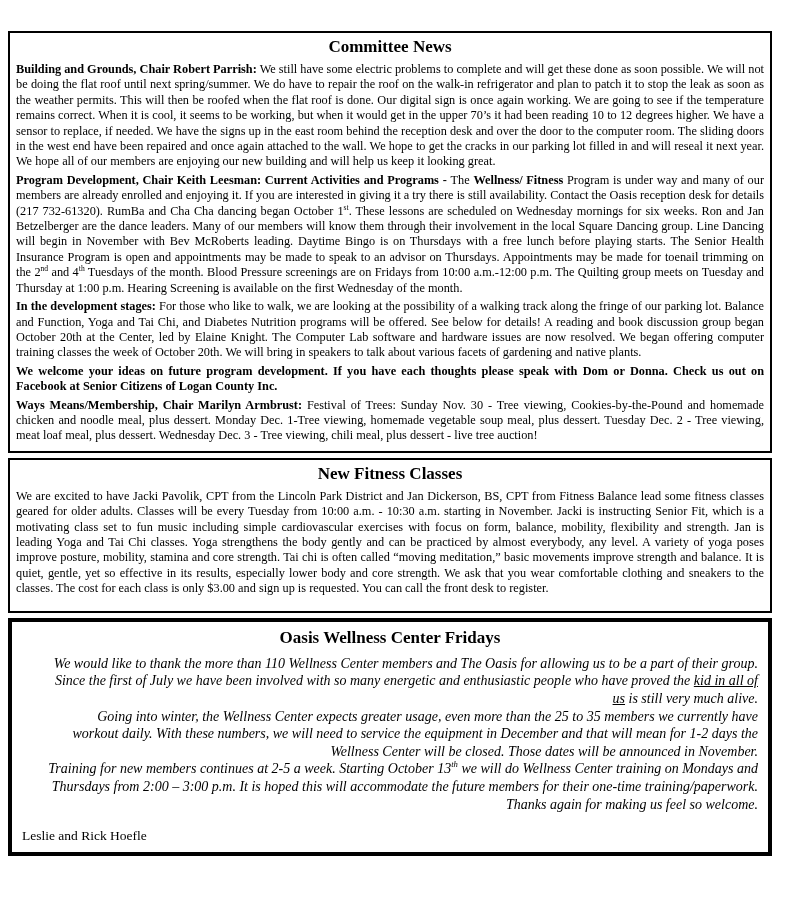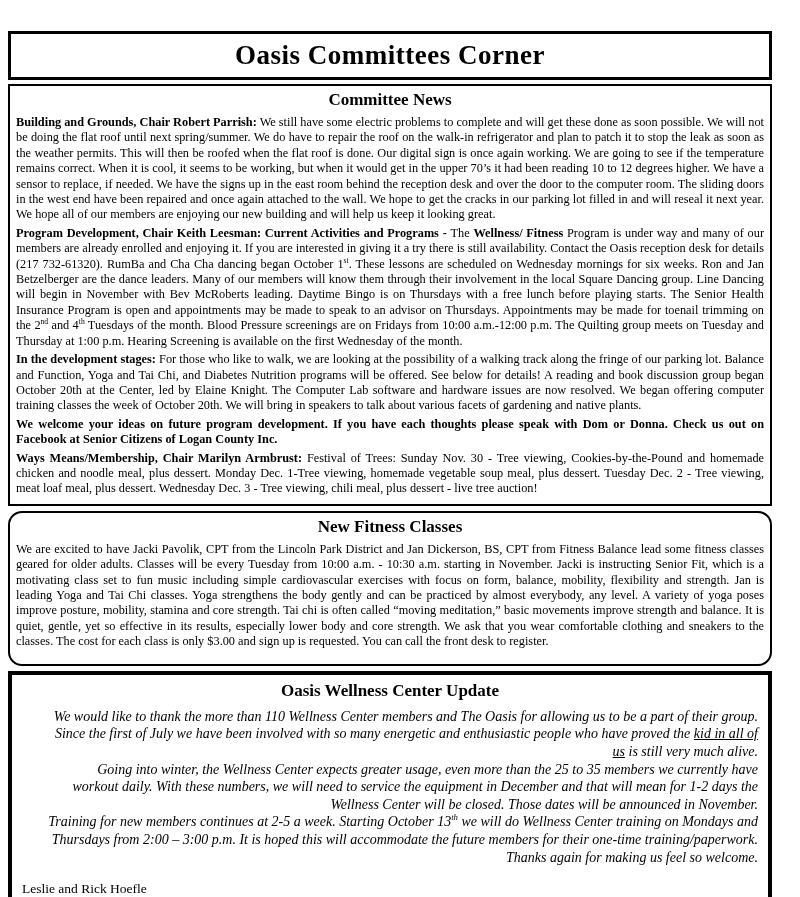--- a/index.html
+++ b/index.html
@@ -20,21 +20,21 @@
   }
   h1 { font-size: 27px; font-weight: bold; margin: 0; letter-spacing: 0.5px; }
 
   .box {
     border: 2px solid #000;
     padding: 2px 6px 4px 6px;
     margin-bottom: 5px;
     box-sizing: border-box;
   }
   .box.committee { min-height: 419px; }
-  .box.fitness   { min-height: 155px; border-radius: 14px; }
+  .box.fitness   { min-height: 155px; }
   .box.wellness  { min-height: 218px; border-width: 4px; padding: 4px 10px 4px 10px; }
 
   h2 { font-size: 17px; font-weight: bold; text-align: center; margin: 2px 0 5px 0; }
 
   .body-text p {
     margin: 0 0 3px 0;
     font-size: 12.3px;
     line-height: 15.4px;
     text-align: justify;
   }
@@ -57,44 +57,41 @@
     margin-top: 15px;
     margin-bottom: 4px;
     font-style: normal;
   }
 </style>
 </head>
 <body>
 
 <div class="page">
 
-  <div class="title-box">
-    <h1>Oasis Committees Corner</h1>
-  </div>
 
   <div class="box committee">
     <h2>Committee News</h2>
     <div class="body-text">
         <p><span class="bu">Building and Grounds, Chair Robert Parrish:</span><span>  We still have some electric problems to complete and will get these done as soon possible.  We will not be doing the flat roof until next spring/summer.  We do have to repair the roof on the walk-in refrigerator and plan to patch it to stop the leak as soon as the weather permits.  This will then be roofed when the flat roof is done.  Our digital sign is once again working.  We are going to see if the temperature remains correct.  When it is cool, it seems to be working, but when it would get in the upper 70’s it had been reading 10 to 12 degrees higher.  We have a sensor to replace, if needed.  We have the signs up in the east room behind the reception desk and over the door to the computer room.  The sliding doors in the west end have been repaired and once again attached to the wall.  We hope to get the cracks in our park­ing lot filled in and will reseal it next year.  We hope all of our members are enjoying our new building and will help us keep it looking great.</span></p>
         <p><span class="bu">Program Development, Chair Keith Leesman:</span><span class="b">  Current Activities and Programs - </span><span>The </span><span class="b">Wellness/ Fitness </span><span>Program is under way and many of our members are already enrolled and enjoying it.  If you are interested in giving it a try there is still availability.  Contact the Oasis reception desk for details (217 732-61320).  RumBa and Cha Cha dancing began October 1</span><sup>st</sup><span>.  These lessons are scheduled on Wednesday mornings for six weeks.  Ron and Jan Betzelberger are the dance leaders.  Many of our members will know them through their involvement in the local Square Dancing group.  Line Dancing will begin in November with Bev McRoberts leading.  Daytime Bingo is on Thursdays with a free lunch before playing starts.  The Senior Health Insurance Program is open and appointments may be made to speak to an advisor on Thursdays.  Appointments may be made for toenail trimming on the 2</span><sup>nd</sup><span> and 4</span><sup>th</sup><span> Tuesdays of the month.  Blood Pressure screenings are on Fridays from 10:00 a.m.-12:00 p.m. The Quilting group meets on Tuesday and Thursday at 1:00 p.m.  Hearing Screening is available on the first Wednesday of the month.</span></p>
         <p><span class="b">In the development stages:</span><span>  For those who like to walk, we are looking at the possibility of a walking track along the fringe of our parking lot.  Balance and Function, Yoga and Tai Chi, and Diabetes Nutrition programs will be offered.  See below for details!  A reading and book discussion group began October 20th at the Center, led by Elaine Knight.  The Computer Lab software and hardware issues are now resolved.  We began of­fering computer training classes the week of October 20th.  We will bring in speakers to  talk about various facets of gardening and native plants.</span></p>
         <p><span class="b">We welcome your ideas on future program development.  If you have each thoughts please speak with Dom or Donna.  Check us out on Facebook at Senior Citizens of Logan County Inc.</span></p>
         <p><span class="bu">Ways Means/Membership, Chair Marilyn Armbrust: </span><span> Festival of Trees:  Sunday Nov. 30 - Tree viewing, Cookies-by-the-Pound and home­made chicken and noodle meal,  plus dessert.  Monday Dec. 1-Tree viewing, homemade vegetable soup meal, plus dessert.  Tuesday Dec. 2 - Tree viewing, meat loaf meal, plus dessert.  Wednesday Dec. 3 - Tree viewing, chili meal, plus dessert - live tree auction!</span></p>
       </div>
   </div>
 
   <div class="box fitness">
     <h2>New Fitness Classes</h2>
     <div class="body-text">
         <p><span>We are excited to have Jacki Pavolik, CPT from the Lincoln Park District and Jan Dickerson, BS, CPT from Fitness Balance lead some fitness classes geared for older adults.  Classes will be every Tuesday from 10:00 a.m. - 10:30 a.m. starting in November.  Jacki is instructing Senior Fit, which is a motivating class set to fun music including simple cardiovascular exercises with focus on form, balance, mobility,  flexibility and strength.  Jan is leading Yoga and Tai Chi classes.  Yoga strengthens the body gently and can be practiced by almost everybody, any level.  A variety of yoga poses improve posture, mobility, stamina and core strength.  Tai chi is often called “moving meditation,” basic movements im­prove strength and balance.  It is quiet, gentle, yet so effective in its results, especially lower body and core strength.  We ask that you wear com­fortable clothing and sneakers to the classes.  The cost for each class is only $3.00 and sign up is requested.  You can call the front desk to register.</span></p>
       </div>
   </div>
 
   <div class="box wellness">
-    <h2>Oasis Wellness Center Update</h2>
+    <h2>Oasis Wellness Center Fridays</h2>
     <div class="wellness-text">
         <p class="indent"><span>We would like to thank the more than 110 Wellness Center members and The Oasis for allowing us to be a part of their group.</span></p>
         <p class="indent"><span> Since the first of July we have been involved with so many energetic and enthusiastic people who have proved the </span><span class="u">kid in all of us</span><span> is still very much alive.</span></p>
         <p class="indent"><span>Going into winter, the Wellness Center expects greater usage, even more than the 25 to 35 members we currently have workout daily. With these numbers, we will need to service the equipment in December and that will mean for 1-2 days the Wellness Center will be closed.  Those dates will be announced in November.</span></p>
         <p class="indent"><span>Training for new members continues at 2-5 a week. Starting October 13</span><sup>th</sup><span> we will do Wellness Center training on Mondays and Thursdays from 2:00 – 3:00 p.m.  It is hoped this will accommodate the future members for their one-time training/paperwork.</span></p>
         <p class="indent"><span>Thanks again for making us feel so welcome.</span></p>
       </div>
     <div class="signature">Leslie and Rick Hoefle</div>
   </div>
 

